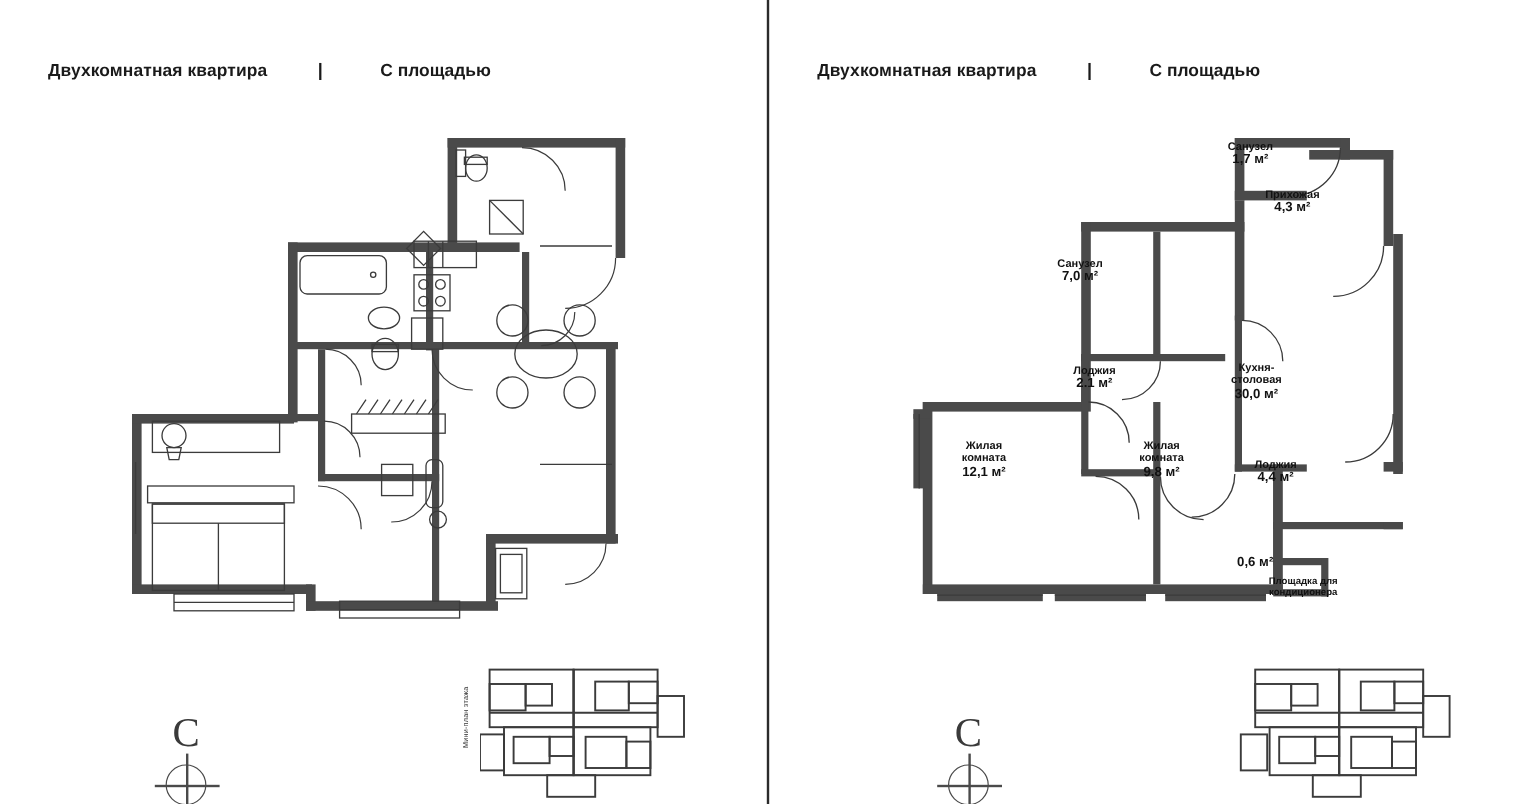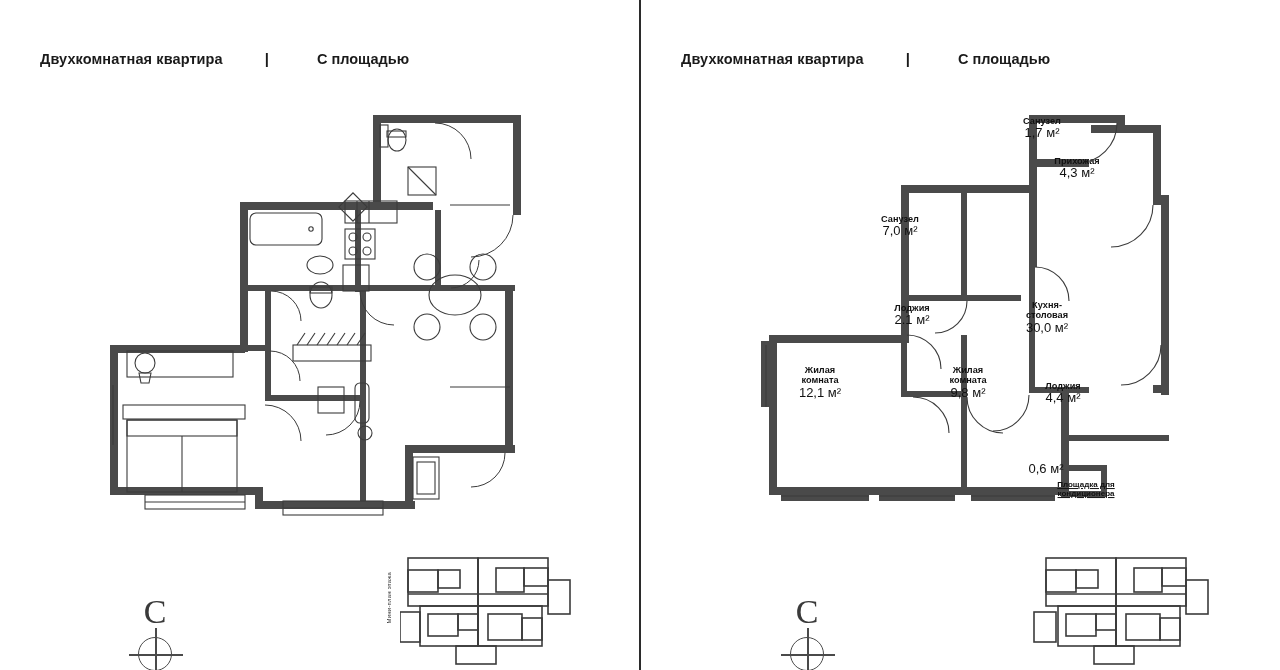--- a/index.html
+++ b/index.html
@@ -101,21 +101,21 @@
   
   .room-label {
     position: absolute;
     text-align: center;
     font-size: 9.2px;
     font-weight: bold;
     color: #111;
     line-height: 1.12;
     white-space: nowrap;
   }
-  .room-label .area { font-weight: normal; font-size: 13px; }
+  .room-label .area { font-weight: bold; font-size: 11px; }
   .room-label.small { font-size: 8px; }
 </style>
 </head>
 <body>
 
 <div id="page">
 
   <div class="divider-vertical"></div>
 
   <div class="panel panel-left">
@@ -347,21 +347,21 @@
       <div class="room-label" style="left: 1077px; top: 168px; transform: translate(-50%, -50%);"><span>Прихожая</span><div class="area">4,3 м²</div></div>
       <div class="room-label" style="left: 900px; top: 226px; transform: translate(-50%, -50%);"><span>Санузел</span><div class="area">7,0 м²</div></div>
       <div class="room-label" style="left: 912px; top: 315px; transform: translate(-50%, -50%);"><span>Лоджия</span><div class="area">2.1 м²</div></div>
       <div class="room-label" style="left: 1047px; top: 318px; transform: translate(-50%, -50%);"><span>Кухня-<br>столовая</span><div class="area">30,0 м²</div></div>
       <div class="room-label" style="left: 820px; top: 383px; transform: translate(-50%, -50%);"><span>Жилая<br>комната</span><div class="area">12,1 м²</div></div>
       <div class="room-label" style="left: 968px; top: 383px; transform: translate(-50%, -50%);"><span>Жилая<br>комната</span><div class="area">9,8 м²</div></div>
       <div class="room-label" style="left: 1063px; top: 393px; transform: translate(-50%, -50%);"><span>Лоджия</span><div class="area">4,4 м²</div></div>
       <div class="room-label" style="left: 1046px; top: 469px; transform: translate(-50%, -50%); text-align: center;">
         <div class="area">0,6 м²</div>
       </div>
-      <div class="room-label small" style="left: 1086px; top: 490px; transform: translate(-50%, -50%); text-decoration: underline;"><span>Площадка для<br>кондиционера</span></div>
+      <div class="room-label small" style="left: 1086px; top: 490px; transform: translate(-50%, -50%);"><span>Площадка для<br>кондиционера</span></div>
     </div>
 
   <div class="compass" style="left:777px; top:595px;">
     <div class="letter">С</div>
     <div class="dial"></div>
   </div>
 
   <div class="mini-plan" style="left:1030px; top:552px;">
     <svg width="200" height="118" viewBox="0 0 200 118">
       <g stroke="#3b3b3b" stroke-width="1.6" fill="none">

